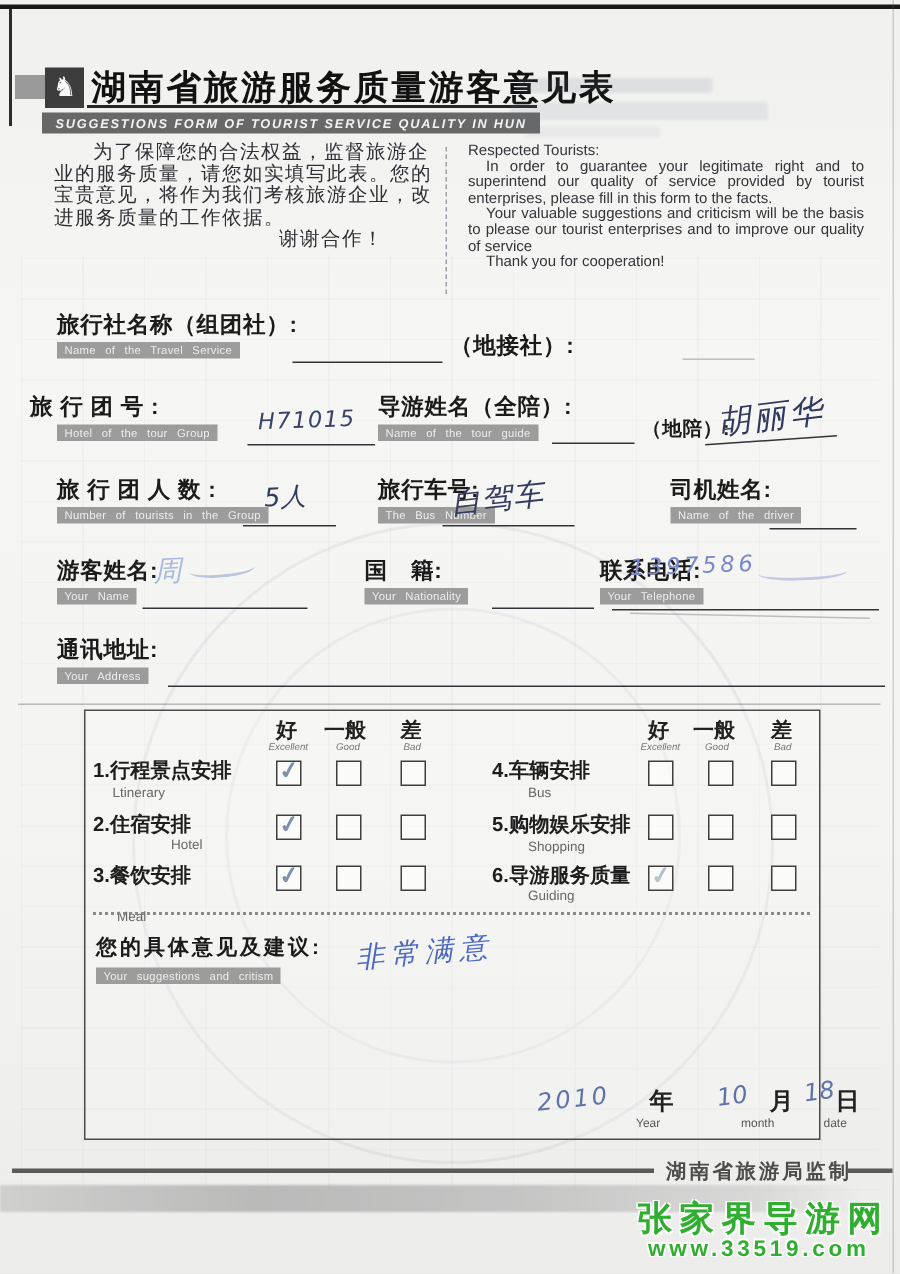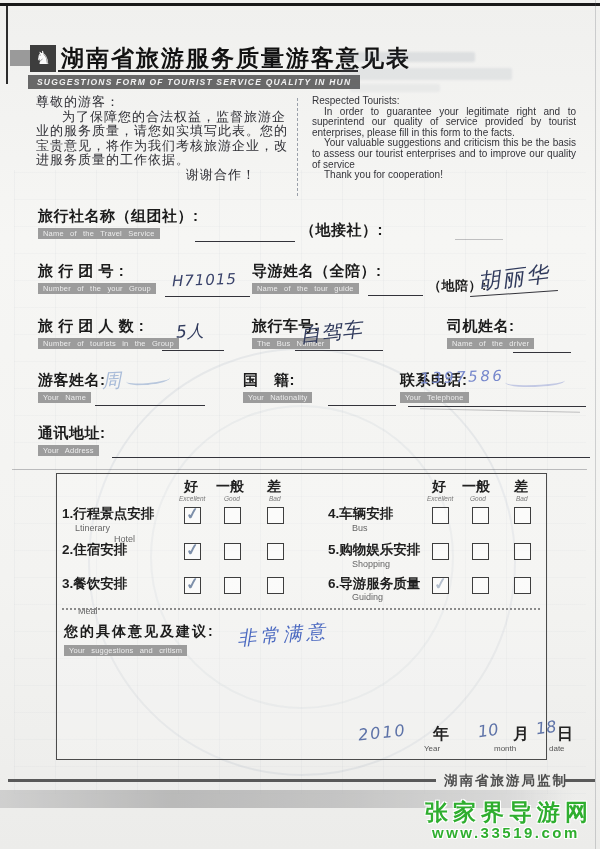--- a/index.html
+++ b/index.html
@@ -85,40 +85,39 @@
   <div class="abs logo-strip"></div>
   <div class="abs logo-box">♞</div>
   <div class="abs title">湖南省旅游服务质量游客意见表</div>
   <div class="abs title-rule"></div>
   <div class="abs subtitle">SUGGESTIONS FORM OF TOURIST SERVICE QUALITY IN HUN</div>
   <div class="smear" style="left:345px;top:52px;width:130px;height:10px;"></div>
   <div class="smear" style="left:340px;top:68px;width:172px;height:12px;opacity:.8;"></div>
   <div class="smear" style="left:350px;top:84px;width:90px;height:8px;opacity:.5;"></div>
 
   <div class="abs intro-cn">
-    <div>尊敬的游客：</div>
     <div class="ind">为了保障您的合法权益，监督旅游企业的服务质量，请您如实填写此表。您的宝贵意见，将作为我们考核旅游企业，改进服务质量的工作依据。</div>
     <div class="close">谢谢合作！</div>
   </div>
   <div class="abs intro-divider"></div>
   <div class="abs intro-en">
     <div>Respected Tourists:</div>
     <div class="ind">In order to guarantee your legitimate right and to superintend our quality of service provided by tourist enterprises, please fill in this form to the facts.</div>
-    <div class="ind">Your valuable suggestions and criticism this be the basis to assess our tourist enterprises and to improve our quality of service</div>
+    <div class="ind">Your valuable suggestions and criticism will be the basis to please our tourist enterprises and to improve our quality of service</div>
     <div class="ind">Thank you for cooperation!</div>
   </div>
 
   <div class="lbl" style="left:38px;top:207px;">旅行社名称（组团社）:</div>
   <div class="band" style="left:38px;top:228px;">Name of the Travel Service</div>
   <div class="ul" style="left:195px;top:241px;width:100px;"></div>
   <div class="lbl" style="left:300px;top:221px;">（地接社）:</div>
   <div class="ul-faint" style="left:455px;top:239px;width:48px;"></div>
 
-  <div class="lbl" style="left:38px;top:262px;">旅 行 团 号 :</div>
-  <div class="band" style="left:38px;top:283px;">Number of the your Group</div>
+  <div class="lbl" style="left:20px;top:262px;">旅 行 团 号 :</div>
+  <div class="band" style="left:38px;top:283px;">Hotel of the tour Group</div>
   <div class="hw" style="left:172px;top:271px;font-size:15px;color:#39426a;letter-spacing:1px;transform:rotate(-2deg);">H71015</div>
   <div class="ul" style="left:165px;top:296px;width:85px;"></div>
 
   <div class="lbl" style="left:252px;top:262px;">导游姓名（全陪）:</div>
   <div class="band" style="left:252px;top:283px;">Name of the tour guide</div>
   <div class="ul" style="left:368px;top:295px;width:55px;"></div>
   <div class="lbl lbl-sm" style="left:428px;top:277px;">（地陪）:</div>
   <div class="hw" style="left:478px;top:263px;font-size:22px;color:#303a5c;letter-spacing:2px;transform:rotate(-7deg);">胡丽华</div>
   <div class="ul" style="left:470px;top:293px;width:88px;transform:rotate(-4deg);"></div>
 
@@ -192,21 +191,21 @@
       <i class="mark"></i>
     </span>
   <span class="cb" style="left:472px;top:507px;">
       <i class="mark"></i>
     </span>
   <span class="cb" style="left:514px;top:507px;">
       <i class="mark"></i>
     </span>
 
   <div class="item-cn" style="left:62px;top:541px;">2.住宿安排</div>
-  <div class="item-en" style="left:78px;top:534px;padding-left:36px;">Hotel</div>
+  <div class="item-en" style="left:78px;top:558px;padding-left:36px;">Hotel</div>
   <span class="cb" style="left:184px;top:543px;">
       <i class="mark">✓</i>
     </span>
   <span class="cb" style="left:224px;top:543px;">
       <i class="mark"></i>
     </span>
   <span class="cb" style="left:267px;top:543px;">
       <i class="mark"></i>
     </span>
 

